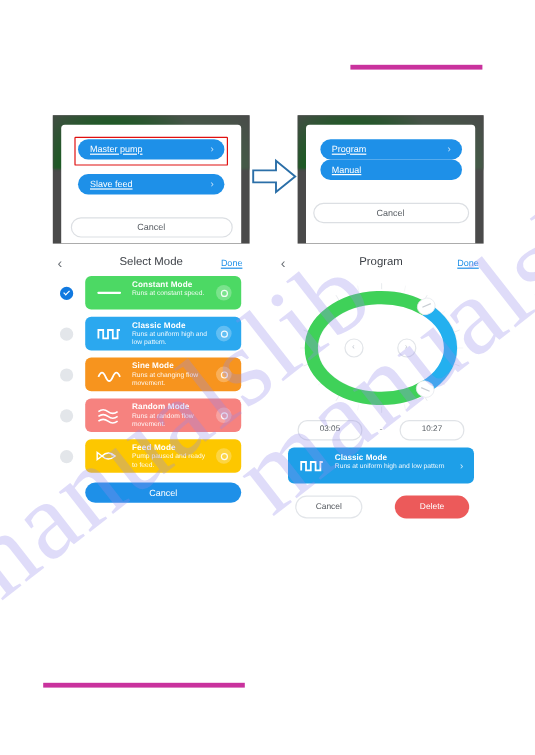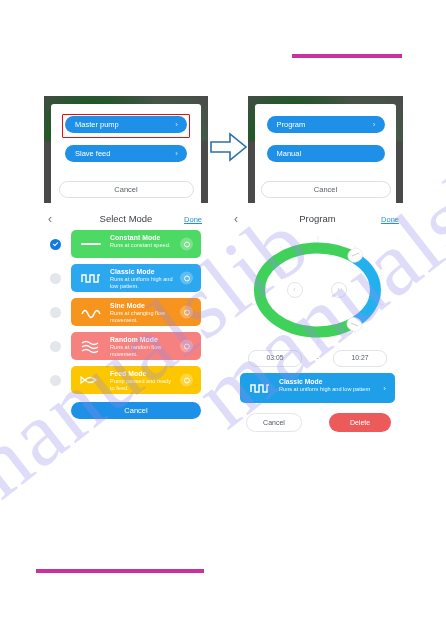--- a/index.html
+++ b/index.html
@@ -74,20 +74,21 @@
     position: relative;
     margin: 0 auto;
     height: 17px;
     border-radius: 9px;
     background: #1e90e8;
     color: #ffffff;
     font-size: 7.5px;
     line-height: 17px;
     padding-left: 10px;
     box-sizing: border-box;
+    text-decoration: underline;
   }
   .pill .chev {
     position: absolute;
     right: 9px; top: 0;
     line-height: 17px;
     font-size: 8px;
     color: rgba(255,255,255,0.75);
   }
   .pill-outline {
     position: relative;
@@ -345,21 +346,21 @@
     </svg>
   </div>
 
   <div class="shot" style="left:248px; top:96px; width:155px; height:107px;">
     <div class="shot-blur"></div>
     <div class="sheet">
       <div class="pill" style="width:118px; margin-top:12px;">
         <span>Program</span>
         <span class="chev">›</span>
       </div>
-      <div class="pill" style="width:118px; margin-top:12px;">
+      <div class="pill" style="width:118px; ">
         <span>Manual</span>
         <span class="chev"></span>
       </div>
       <div class="pill-outline" style="width:130px; margin-top:19px;">
         <span>Cancel</span>
       </div>
     </div>
   </div>
 
   <div class="panel" style="left:44px; top:210px; width:164px; height:260px;">

